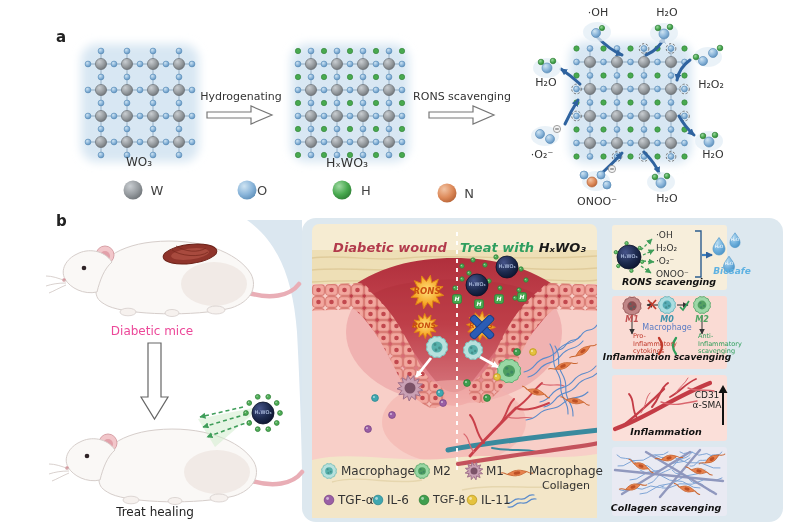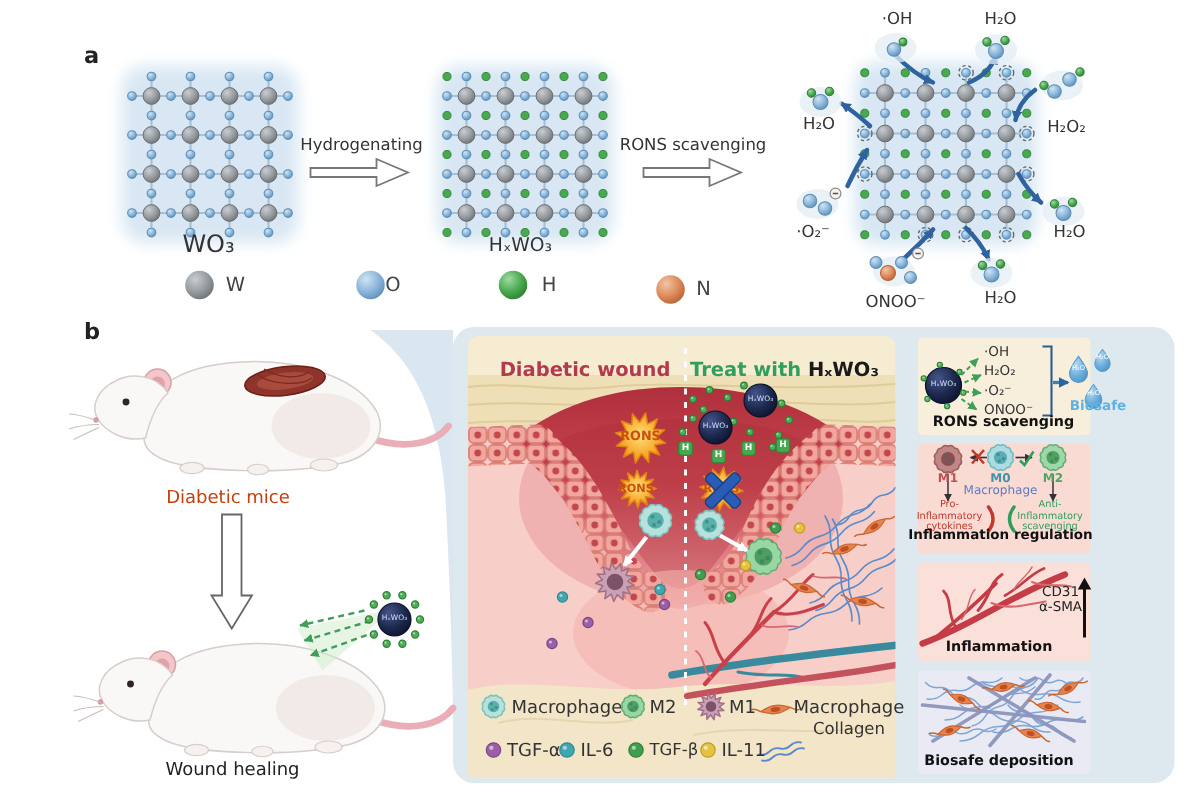--- a/index.html
+++ b/index.html
@@ -10,22 +10,22 @@
   #mid{left:312px;top:224px;z-index:2;}
   .panelb{position:absolute;left:302px;top:218px;width:481px;height:304px;
           background:#dde8ef;border-radius:14px;z-index:0;}
   .card{position:absolute;border-radius:3px;z-index:1;}
   #card1{left:612px;top:225px;width:115px;height:65px;background:#f7eedb;}
   #card2{left:612px;top:296px;width:115px;height:73px;background:#fadbd4;}
   #card3{left:612px;top:375px;width:115px;height:66px;background:#fbdfd9;}
   #card4{left:612px;top:447px;width:115px;height:69px;background:#e9eaf3;}
   .t{position:absolute;white-space:nowrap;color:#333;z-index:5;line-height:1.1;}
   .ctr{transform:translate(-50%,-50%);}
-  .b{font-weight:bold;}
-  .wrap{white-space:normal;text-align:center;}
+  .b{font-weight:bold;font-style:italic;}
+  .wrap{white-space:normal;margin-left:27px;}
   .xbar{position:absolute;width:28px;height:6px;background:#2b5cb5;border:1px solid #1d3f85;
         border-radius:3px;z-index:6;}
 </style>
 </head>
 <body>
 
 <div class="panelb"></div>
 <div class="card" id="card1"></div>
 <div class="card" id="card2"></div>
 <div class="card" id="card3"></div>
@@ -776,41 +776,41 @@
         <path d="M-8,0 Q-2,-3.2 0,-2.6 Q2,-3.2 8,0 Q2,3.2 0,2.6 Q-2,3.2 -8,0 Z" fill="#e8824e" stroke="#c96631" stroke-width="0.8"></path>
         <path d="M-8,0 q-4,-3 -6,-2 M8,0 q4,3 6,2" fill="none" stroke="#c96631" stroke-width="1"></path>
         <ellipse cx="0" cy="0" rx="2.6666666666666665" ry="1.6" fill="#b5481f" opacity="0.85"></ellipse>
       </g>
     </g>
 </svg>
 
 <div class="t" style="left:56px;top:29px;font-size:15px;font-weight:600;color:#222">a</div>
 <div class="t" style="left:56px;top:213px;font-size:15px;font-weight:600;color:#222">b</div>
 
-<div class="t ctr" style="left:139px;top:163px;font-size:16px">WO₃</div>
+<div class="t ctr" style="left:139px;top:163px;font-size:12px">WO₃</div>
 <div class="t ctr" style="left:347px;top:163px;font-size:12.5px">HₓWO₃</div>
 <div class="t ctr" style="left:241px;top:97px;font-size:11px">Hydrogenating</div>
 <div class="t ctr" style="left:462px;top:97px;font-size:11px">RONS scavenging</div>
 
 <div class="t ctr" style="left:598px;top:13px;font-size:11px">·OH</div>
 <div class="t ctr" style="left:667px;top:13px;font-size:11px">H₂O</div>
 <div class="t ctr" style="left:546px;top:83px;font-size:11px">H₂O</div>
 <div class="t ctr" style="left:711px;top:85px;font-size:11px">H₂O₂</div>
 <div class="t ctr" style="left:542px;top:155px;font-size:11px">·O₂⁻</div>
 <div class="t ctr" style="left:713px;top:155px;font-size:11px">H₂O</div>
 <div class="t ctr" style="left:597px;top:202px;font-size:11px">ONOO⁻</div>
 <div class="t ctr" style="left:667px;top:199px;font-size:11px">H₂O</div>
 
 <div class="t ctr" style="left:157px;top:191px;font-size:13px;color:#444">W</div>
 <div class="t ctr" style="left:262px;top:191px;font-size:13px;color:#444">O</div>
 <div class="t ctr" style="left:366px;top:191px;font-size:13px;color:#444">H</div>
 <div class="t ctr" style="left:469px;top:194px;font-size:13px;color:#444">N</div>
 
-<div class="t ctr" style="left:152px;top:332px;font-size:12px;color:#c2410c">Diabetic mice</div>
-<div class="t ctr" style="left:155px;top:513px;font-size:12px;color:#222">Wound healing</div>
+<div class="t ctr" style="left:152px;top:332px;font-size:12px;color:#ec4899">Diabetic mice</div>
+<div class="t ctr" style="left:155px;top:513px;font-size:12px;color:#222">Treat healing</div>
 <div class="t ctr" style="left:263px;top:413px;font-size:5px;color:#cfe0ff">HₓWO₃</div>
 
 <div class="t ctr b" style="left:390px;top:248px;font-size:13px;color:#b23a4c">Diabetic wound</div>
 <div class="t ctr b" style="left:523px;top:248px;font-size:13px"><span style="color:#2f9e5f">Treat with </span><span style="color:#1a1a1a">HₓWO₃</span></div>
 
 <div class="t ctr b" style="left:427px;top:292px;font-size:8.5px;color:#c94f0e">RONS</div>
 <div class="t ctr b" style="left:424px;top:326px;font-size:7.5px;color:#c94f0e">RONS</div>
 <div class="t ctr b" style="left:481px;top:326px;font-size:7.5px;color:#c94f0e">RONS</div>
 <div class="xbar" style="left:467px;top:323px;transform:rotate(45deg)"></div>
 <div class="xbar" style="left:467px;top:323px;transform:rotate(-45deg)"></div>
@@ -842,18 +842,18 @@
 <div class="t ctr" style="left:729px;top:264px;font-size:4.5px;color:#fff">H₂O</div>
 <div class="t ctr b" style="left:732px;top:272px;font-size:9px;color:#5fb2e2">Biosafe</div>
 <div class="t ctr b" style="left:669px;top:282px;font-size:9.5px;color:#111">RONS scavenging</div>
 
 <div class="t ctr b" style="left:632px;top:320px;font-size:8px;color:#c05050">M1</div>
 <div class="t ctr b" style="left:667px;top:320px;font-size:8px;color:#3f93aa">M0</div>
 <div class="t ctr b" style="left:702px;top:320px;font-size:8px;color:#4fa463">M2</div>
 <div class="t ctr" style="left:667px;top:328px;font-size:8px;color:#5b7cc4">Macrophage</div>
 <div class="t ctr wrap" style="left:633px;top:344px;width:54px;font-size:6.5px;line-height:7.5px;color:#c0392b">Pro-Inflammatory cytokines</div>
 <div class="t ctr wrap" style="left:700px;top:344px;width:58px;font-size:6.5px;line-height:7.5px;color:#2f9e5a">Anti-Inflammatory scavenging</div>
-<div class="t ctr b" style="left:667px;top:358px;font-size:9px;color:#111">Inflammation regulation</div>
+<div class="t ctr b" style="left:667px;top:358px;font-size:9px;color:#111">Inflammation scavenging</div>
 
 <div class="t ctr" style="left:707px;top:396px;font-size:9px;color:#222">CD31</div>
 <div class="t ctr" style="left:707px;top:406px;font-size:9px;color:#222">α-SMA</div>
 <div class="t ctr b" style="left:666px;top:432px;font-size:9.5px;color:#111">Inflammation</div>
-<div class="t ctr b" style="left:666px;top:508px;font-size:9.5px;color:#111">Biosafe deposition</div>
+<div class="t ctr b" style="left:666px;top:508px;font-size:9.5px;color:#111">Collagen scavenging</div>
 
 </body></html>

